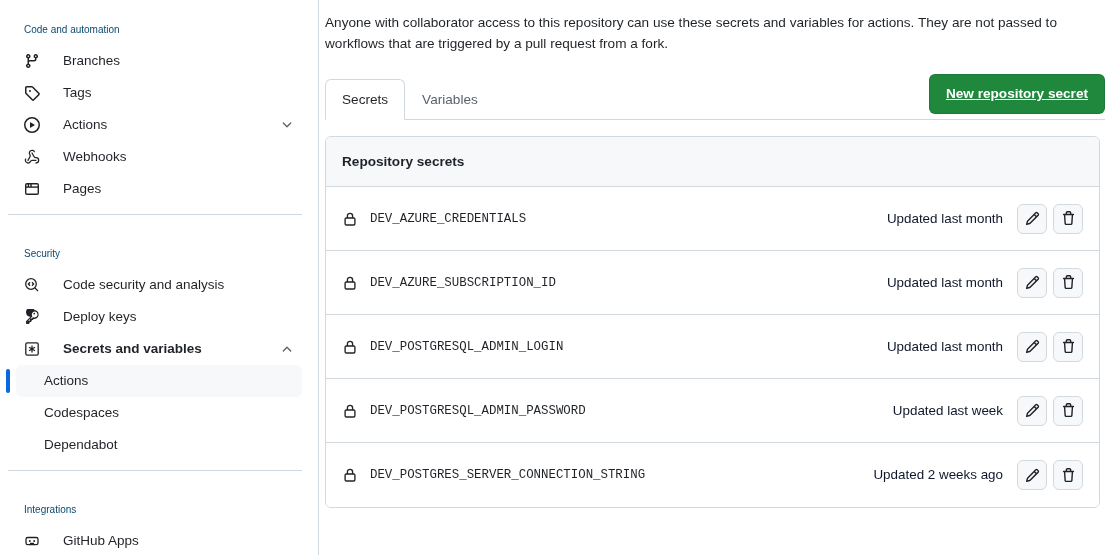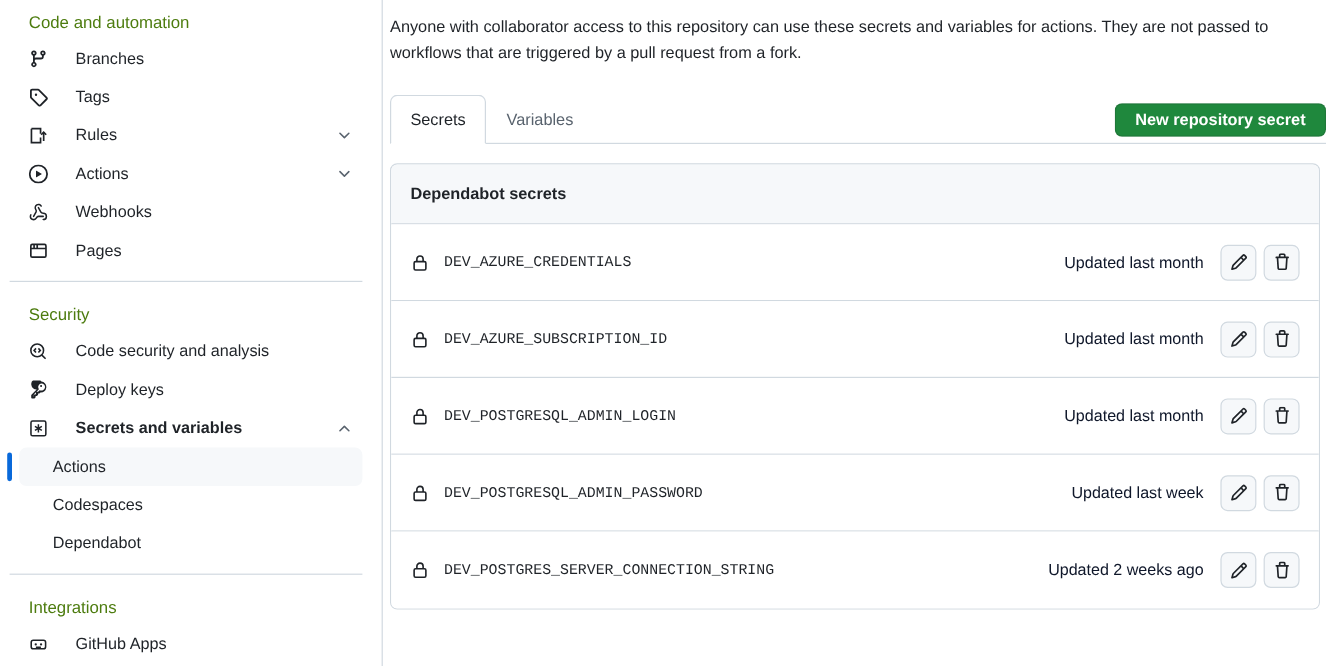--- a/index.html
+++ b/index.html
@@ -18,23 +18,23 @@
     width: 319px;
     height: 555px;
     border-right: 1px solid #d1d9e0;
     padding: 0;
     flex: 0 0 319px;
     position: relative;
     background: #fff;
   }
   .nav-group { padding: 0 16px; }
   .group-title {
-    font-size: 14px;
-    color: #4d7c0f;
-    padding: 9px 0 6px 8px;
+    font-size: 10px;
+    color: #0c4a6e;
+    padding: 21px 0 6px 8px;
     font-weight: 400;
     line-height: 18px;
   }
   .nav-item {
     display: flex;
     align-items: center;
     gap: 23px;
     height: 32px;
     padding: 0 8px;
     border-radius: 6px;
@@ -153,29 +153,30 @@
     z-index: 1;
   }
   .new-secret-btn {
     margin-left: auto;
     background: #1f883d;
     color: #ffffff;
     font-size: 13.6px;
     font-weight: 600;
     border: 1px solid rgba(31,35,40,0.15);
     border-radius: 6px;
-    height: 28px;
+    height: 40px;
     padding: 0 16px;
     display: inline-flex;
     align-items: center;
     cursor: pointer;
     margin-bottom: 6px;
     white-space: nowrap;
     font-family: "Liberation Sans", sans-serif;
     line-height: 20px;
+    text-decoration: underline;
   }
 
   .card {
     margin: 16px 0 0 6px;
     margin-right: 0;
     border: 1px solid #d1d9e0;
     border-radius: 6px;
     overflow: hidden;
     background: #ffffff;
     width: 775px;
@@ -258,36 +259,20 @@
 
       <div class="nav-item">
         <span class="ico">
           <svg width="16" height="16" viewBox="0 0 16 16" fill="currentColor">
               <path d="M1 7.775V2.75C1 1.784 1.784 1 2.75 1h5.025c.464 0 .91.184 1.238.513l6.25 6.25a1.75 1.75 0 0 1 0 2.474l-5.026 5.026a1.75 1.75 0 0 1-2.474 0l-6.25-6.25A1.752 1.752 0 0 1 1 7.775Zm1.5 0c0 .066.026.13.073.177l6.25 6.25a.25.25 0 0 0 .354 0l5.025-5.025a.25.25 0 0 0 0-.354l-6.25-6.25a.25.25 0 0 0-.177-.073H2.75a.25.25 0 0 0-.25.25ZM6 5a1 1 0 1 1 0 2 1 1 0 0 1 0-2Z"></path>
             </svg>
         </span>
         <span class="lbl">Tags</span>
       </div>
 
-      <div class="nav-item">
-        <span class="ico">
-          <svg width="16" height="16" viewBox="0 0 16 16" fill="none" stroke="currentColor" stroke-width="1.4">
-              <path d="M2.2 2.2h7.6v4.3"></path>
-              <path d="M2.2 2.2v11.6h7.6V9.6"></path>
-              <path d="M12.4 5.2v7.4"></path>
-              <path d="M10.3 7.3l2.1-2.1 2.1 2.1"></path>
-            </svg>
-        </span>
-        <span class="lbl">Rules</span>
-        <span class="chev">
-          <svg width="14" height="14" viewBox="0 0 16 16" fill="currentColor">
-              <path d="M12.78 6.28a.75.75 0 0 0-1.06-1.06L8 8.94 4.28 5.22a.75.75 0 0 0-1.06 1.06l4.25 4.25a.75.75 0 0 0 1.06 0Z"></path>
-            </svg>
-        </span>
-      </div>
 
       <div class="nav-item">
         <span class="ico">
           <svg width="16" height="16" viewBox="0 0 16 16" fill="currentColor">
               <path d="M8 0a8 8 0 1 1 0 16A8 8 0 0 1 8 0ZM1.5 8a6.5 6.5 0 1 0 13 0 6.5 6.5 0 0 0-13 0Zm4.879-2.773 4.264 2.559a.25.25 0 0 1 0 .428l-4.264 2.559A.25.25 0 0 1 6 10.559V5.442a.25.25 0 0 1 .379-.215Z"></path>
             </svg>
         </span>
         <span class="lbl">Actions</span>
         <span class="chev">
           <svg width="14" height="14" viewBox="0 0 16 16" fill="currentColor">
@@ -399,21 +384,21 @@
           <span>Secrets</span>
         </div>
         <div class="tab">
           <span>Variables</span>
         </div>
       </div>
       <button class="new-secret-btn">New repository secret</button>
     </div>
 
     <section class="card">
-      <div class="card-header">Dependabot secrets</div>
+      <div class="card-header">Repository secrets</div>
 
       <div class="secret-row">
         <span class="lock-ico">
           <svg width="16" height="16" viewBox="0 0 16 16" fill="none" stroke="currentColor" stroke-width="1.35">
               <rect x="3.1" y="7" width="9.8" height="7" rx="1.2"></rect>
               <path d="M5.4 7V4.9a2.6 2.6 0 0 1 5.2 0V7"></path>
             </svg>
         </span>
         <span class="secret-name">DEV_AZURE_CREDENTIALS</span>
         <span class="updated">Updated last month</span>

